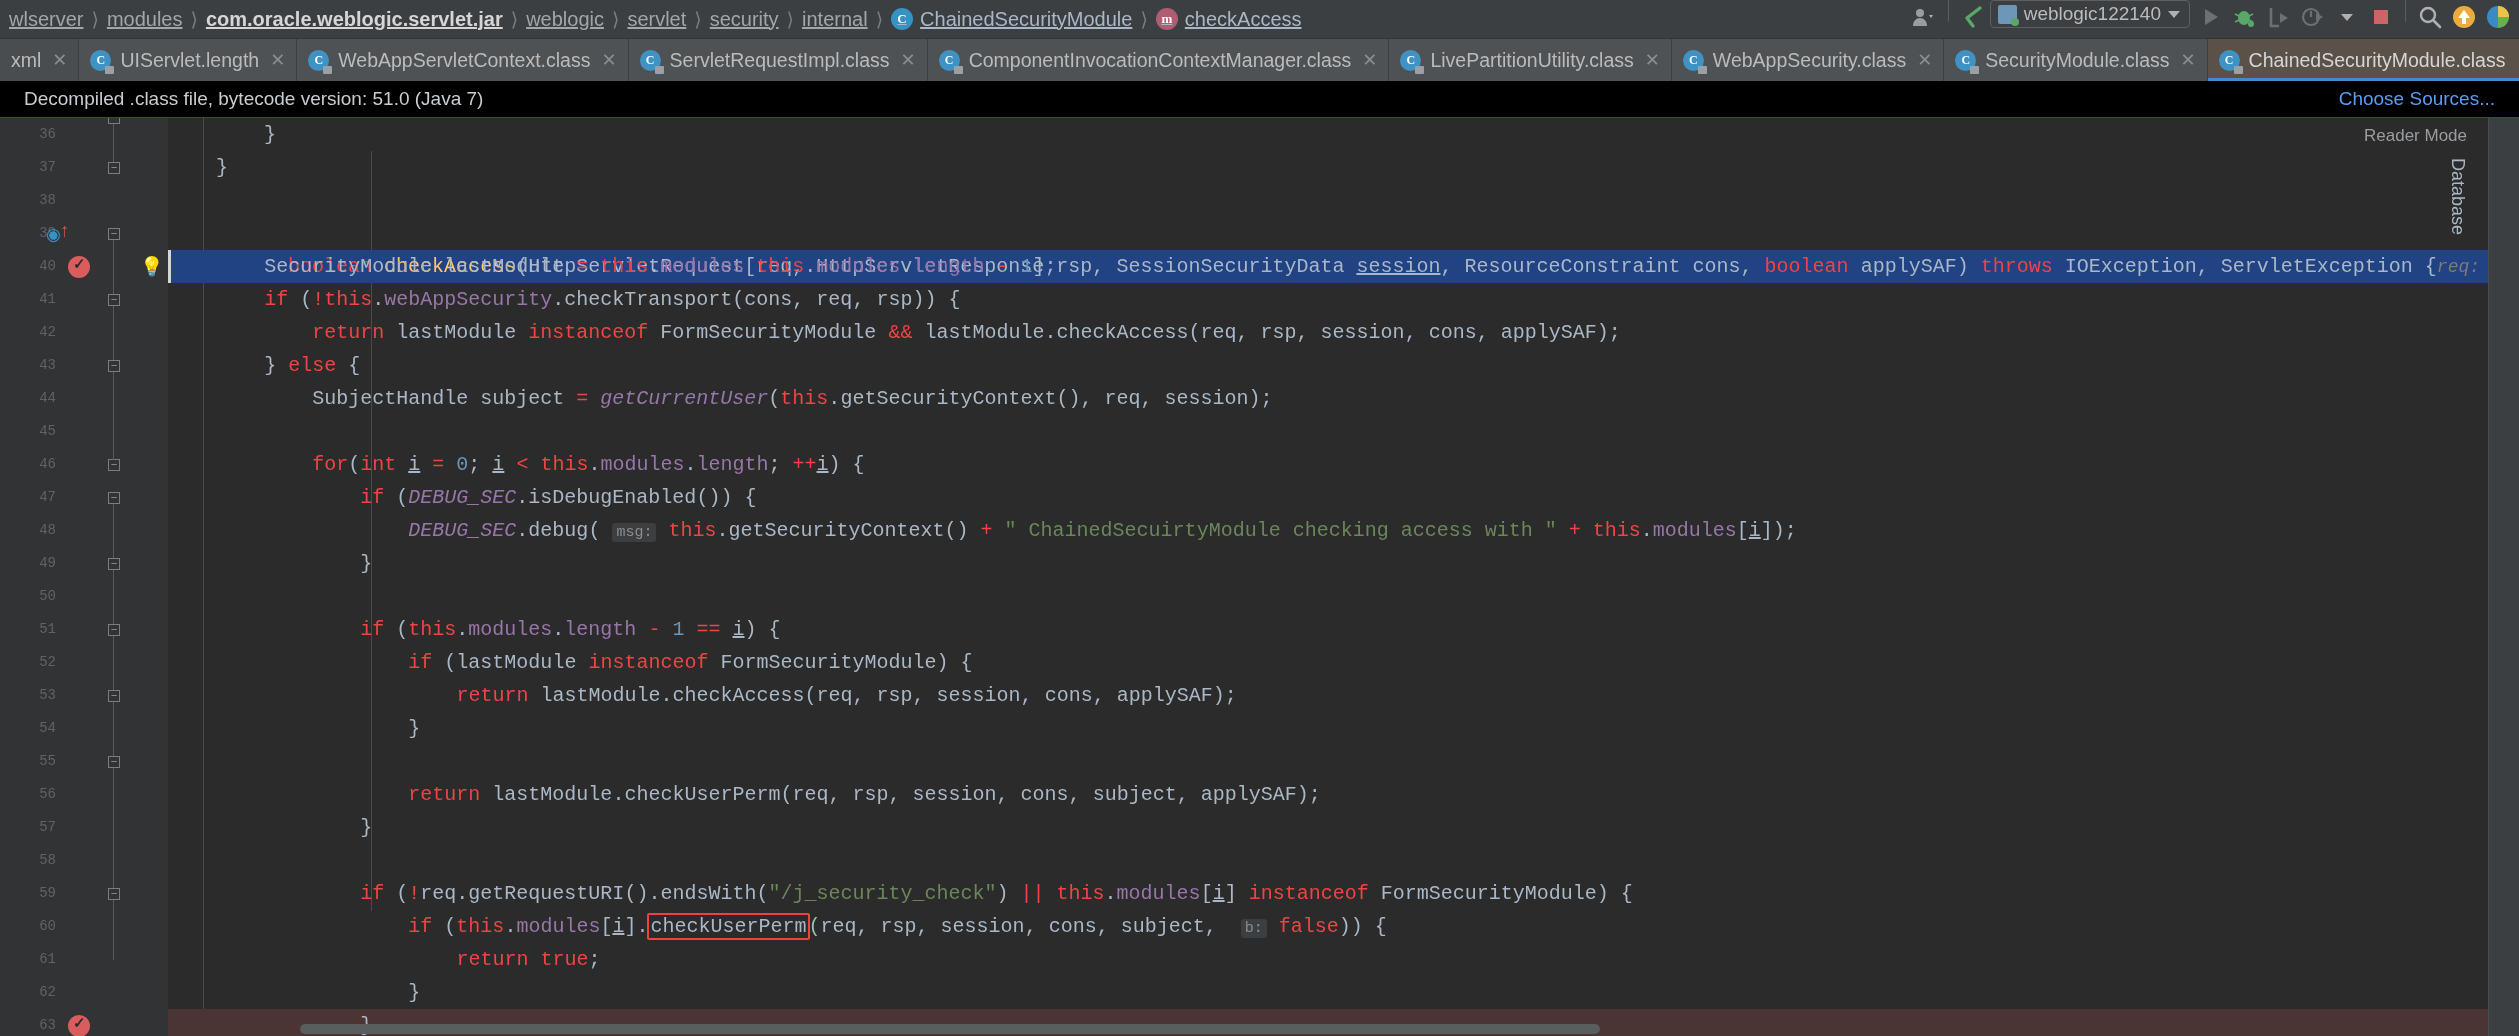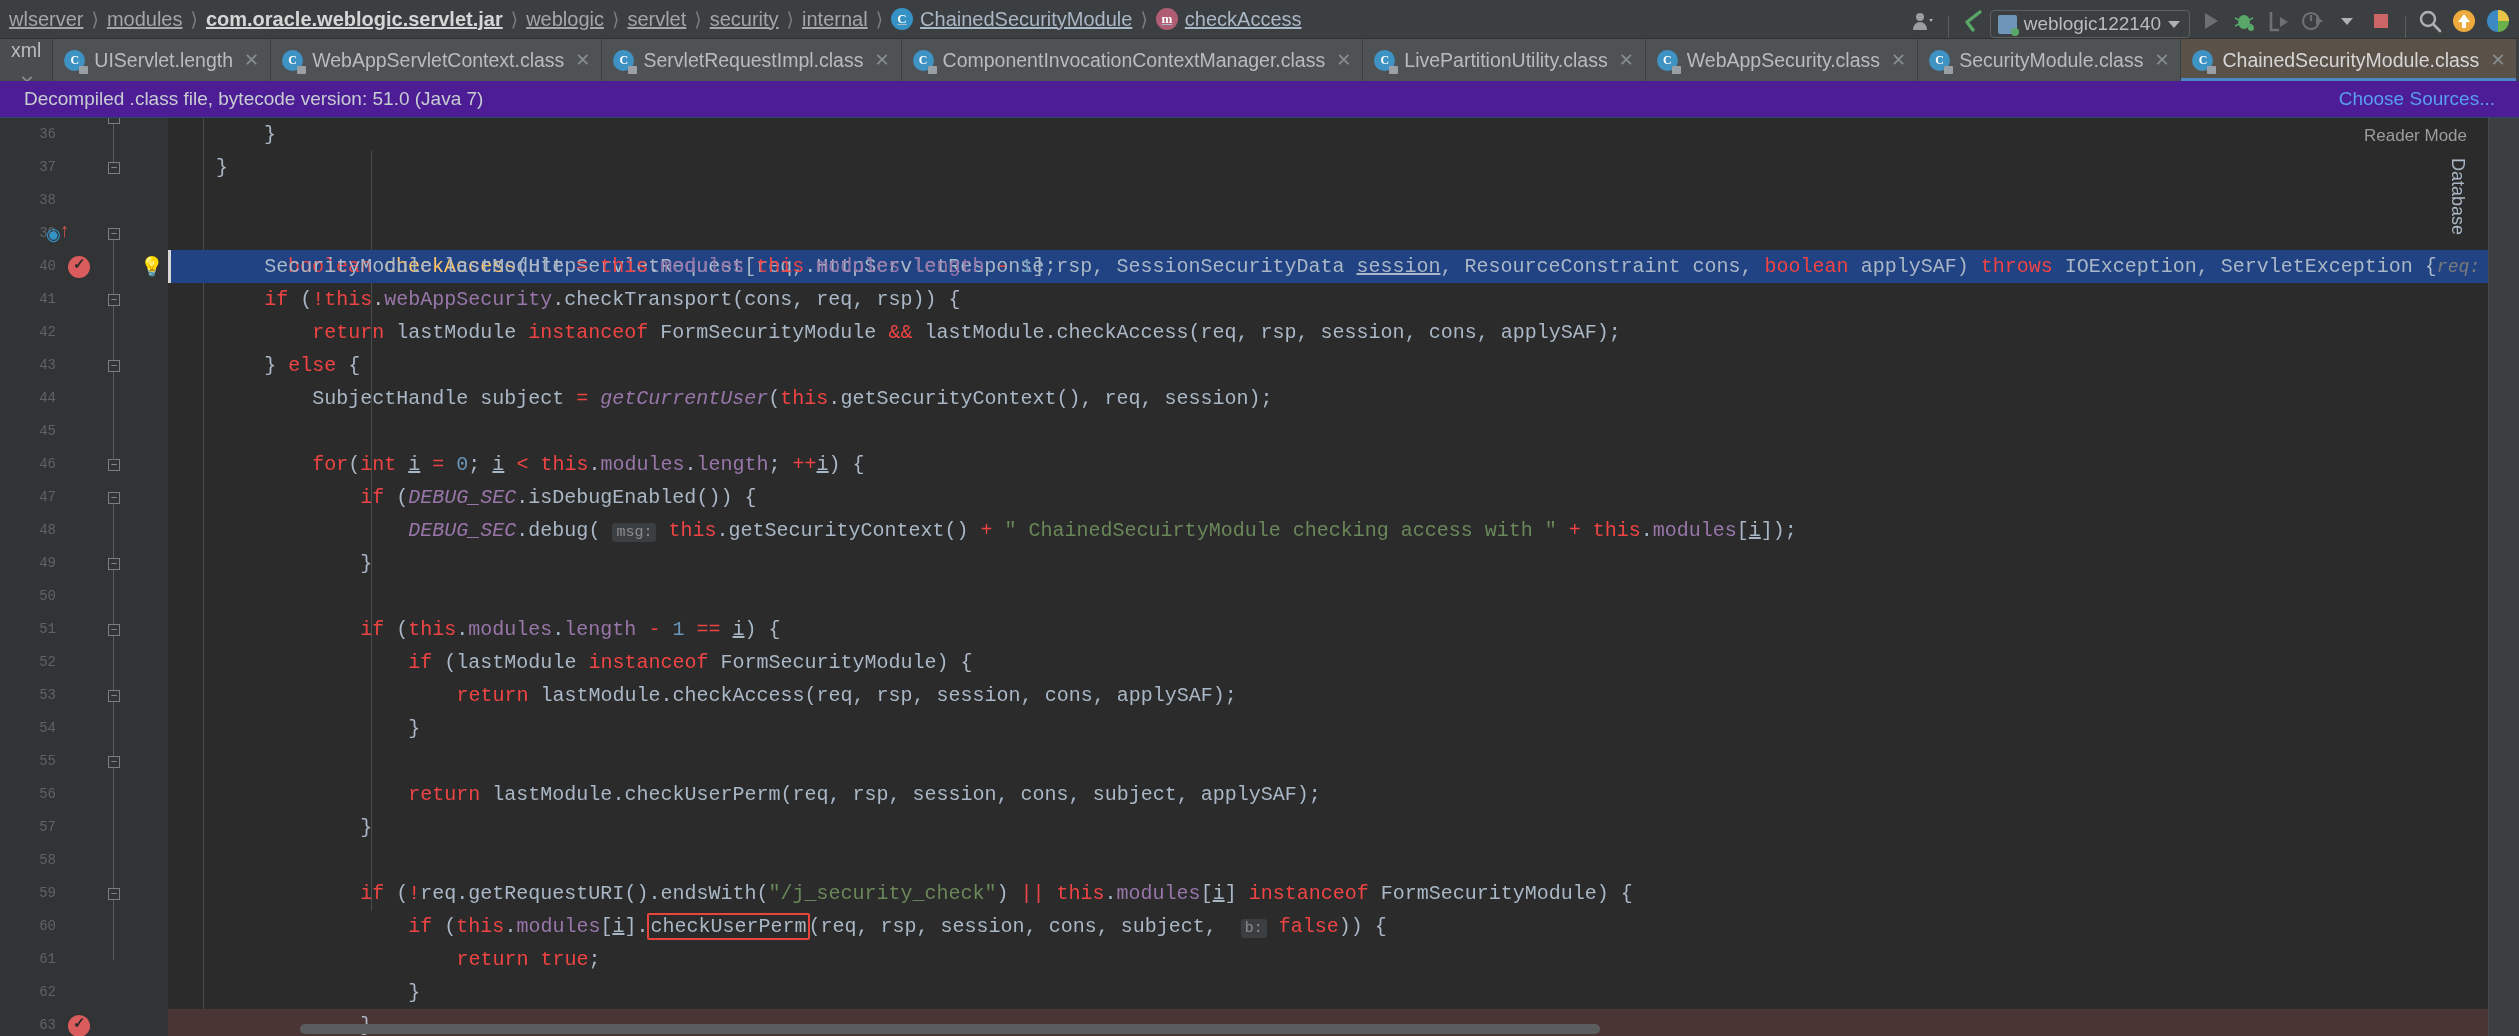--- a/index.html
+++ b/index.html
@@ -30,21 +30,21 @@
   .sep { color: #7a7e80; font-size: 19px; padding: 0 1px; }
   .ico-c, .ico-m {
     width: 22px; height: 22px; border-radius: 50%;
     display: inline-flex; align-items: center; justify-content: center;
     font-size: 13px; font-weight: bold; color: #ffffff;
     font-family: "Liberation Serif", serif;
   }
   .ico-c { background: #3592c4; }
   .ico-m { background: #b05c72; }
 
-  .nav-right { display: flex; align-items: flex-end; gap: 0; padding-right: 4px; height: 100%; }
+  .nav-right { display: flex; align-items: flex-start; gap: 0; padding-right: 4px; height: 100%; }
   .tb-btn {
     width: 34px; height: 34px; display: inline-flex;
     align-items: center; justify-content: center; position: relative;
   }
   .vline { width: 1px; height: 22px; background: #5a5d5e; margin: 0 7px; }
 
   .runconfig {
     display: inline-flex; align-items: center; gap: 7px;
     border: 1px solid #5e6060; border-radius: 4px;
     height: 28px; padding: 0 9px 0 7px; margin-right: 4px;
@@ -66,42 +66,42 @@
     background: #3c3f41; display: flex; align-items: stretch;
     overflow: hidden;
   }
   .tab {
     display: flex; align-items: center; gap: 9px;
     padding: 0 11px; height: 42px;
     color: #bbbbbb; font-size: 19.5px; white-space: nowrap;
     position: relative; background: #4e5254;
     border-right: 1px solid #3c3f41;
   }
-  .tab.first { background: #4a4d4f; flex-direction: column; }
+  .tab.first { background: #4a4d4f; }
   .tab.active { background: #5a5149; color: #d6d6d6; }
   .tab.active:after {
     content: ""; position: absolute; left: 0; bottom: 0;
     width: 100%; height: 3px; background: #4a88c7;
   }
   .tab .cls {
     width: 21px; height: 21px; border-radius: 50%;
     background: #3f93c4; color: #fff; font-size: 12px; font-weight: bold;
     display: inline-flex; align-items: center; justify-content: center;
     position: relative; font-family: "Liberation Serif", serif; flex: none;
   }
   .tab .cls:after {
     content:""; position:absolute; right:-3px; bottom:-3px;
     width:9px; height:8px; background:#9aa0a6; border-radius:1px;
   }
   .tab .x { color: #888d8f; font-size: 18px; margin-left: 2px; }
 
   
   .notif {
     position: absolute; top: 81px; left: 0; width: 2519px; height: 37px;
-    background: #4c1d95; border-bottom: 1px solid #2e4a6b;
+    background: #000000; border-bottom: 1px solid #2e4a6b;
     display: flex; align-items: center; padding: 0 24px;
     color: #c8cdd2; font-size: 19px;
   }
   .notif .link { margin-left: auto; color: #589df6; font-size: 19px; }
 
   
   .editor {
     position: absolute; top: 118px; left: 0;
     width: 2519px; height: 918px; background: #2b2b2b;
     overflow: hidden;

